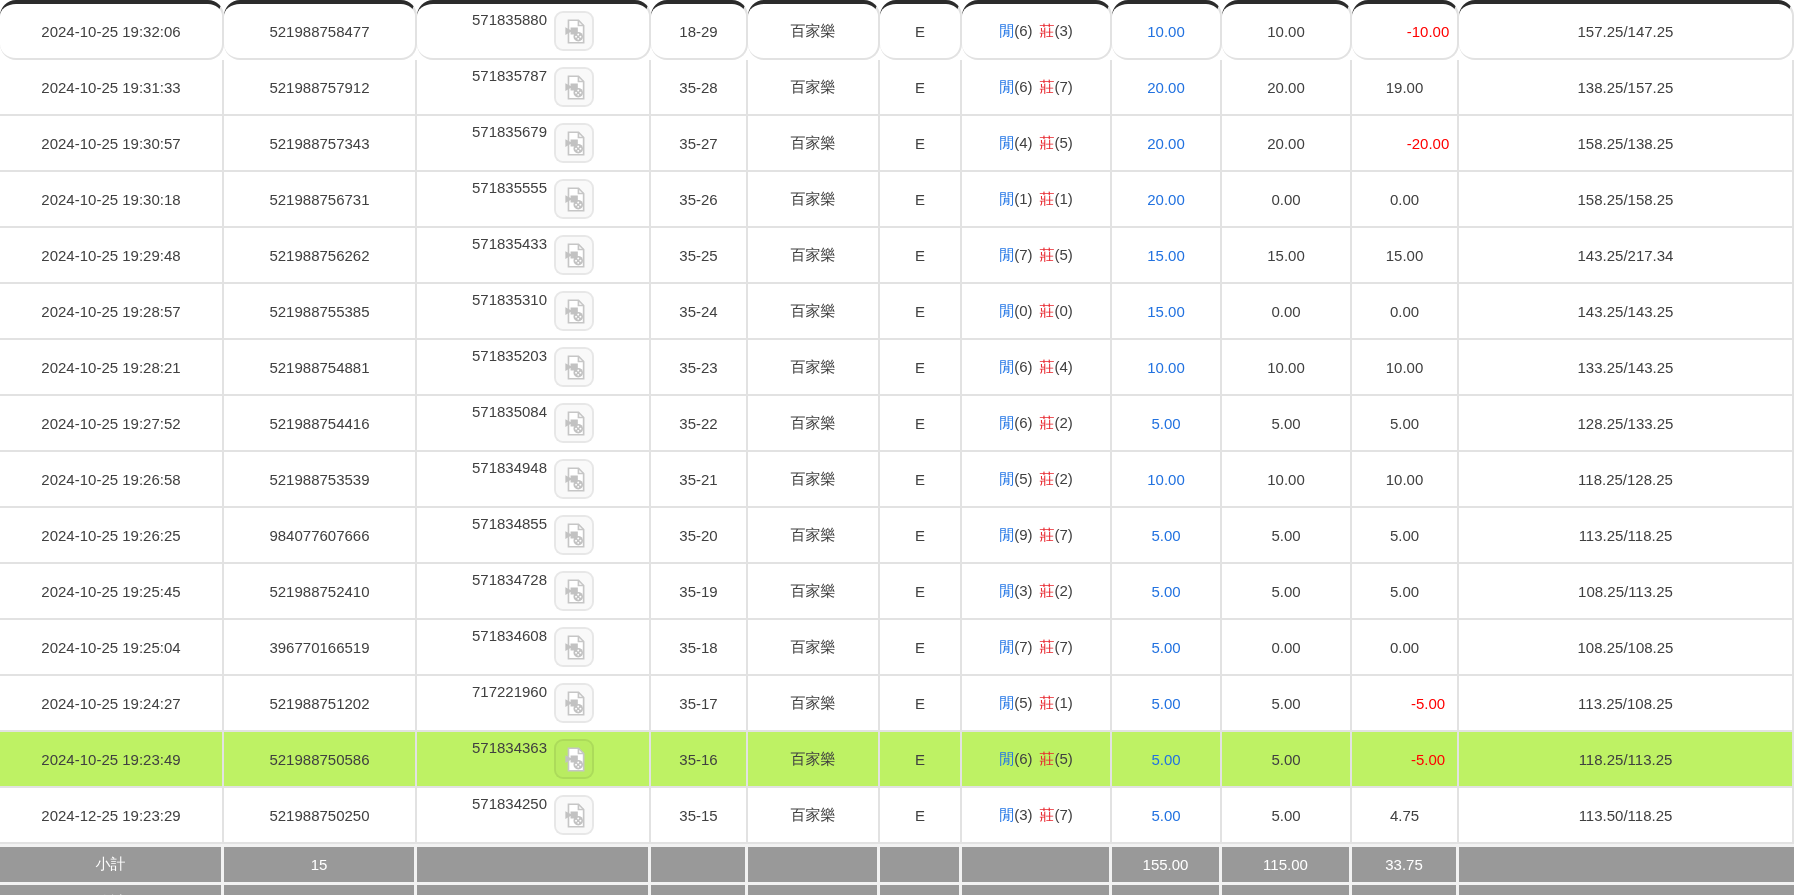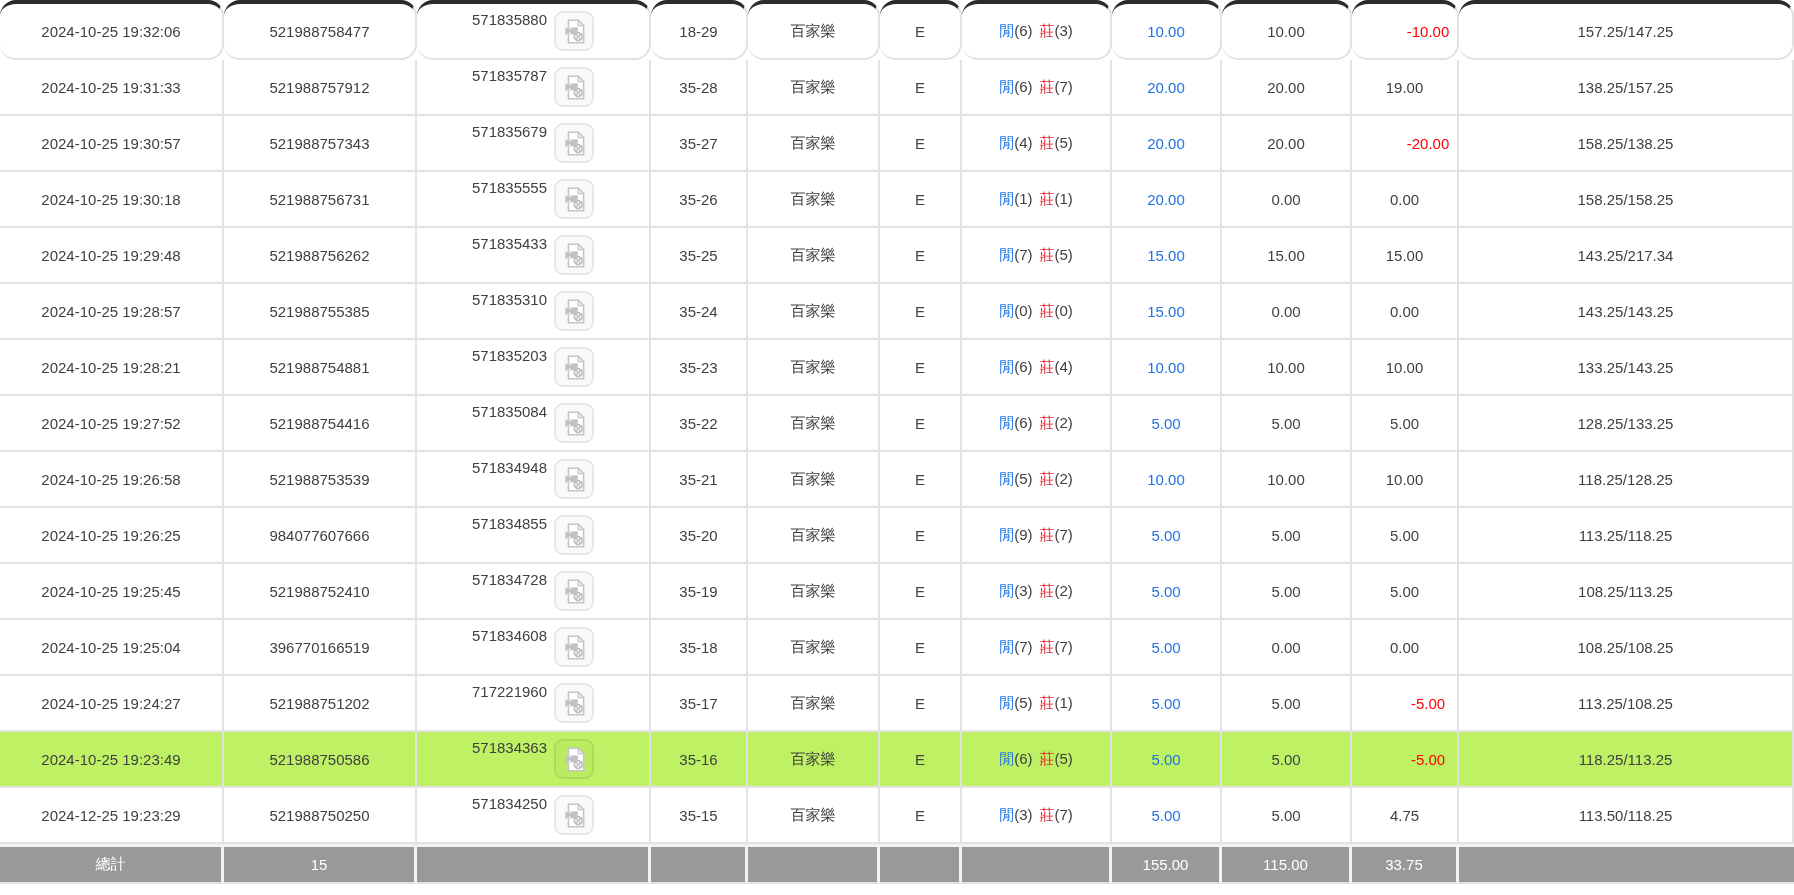--- a/index.html
+++ b/index.html
@@ -532,20 +532,33 @@
     <td>E</td>
     <td>
       <span class="player">閒</span><span class="score">(3)</span><span class="banker">莊</span><span class="score">(7)</span>
     </td>
     <td class="blue">5.00</td>
     <td>5.00</td>
     <td>4.75</td>
     <td>113.50/118.25</td>
   </tr>
       <tr class="summary-row">
+    <td>小計</td>
+    <td>15</td>
+    <td></td>
+    <td></td>
+    <td></td>
+    <td></td>
+    <td></td>
+    <td>155.00</td>
+    <td>115.00</td>
+    <td>33.75</td>
+    <td></td>
+  </tr>
+      <tr class="summary-row">
     <td>總計</td>
     <td>15</td>
     <td></td>
     <td></td>
     <td></td>
     <td></td>
     <td></td>
     <td>155.00</td>
     <td>115.00</td>
     <td>33.75</td>

